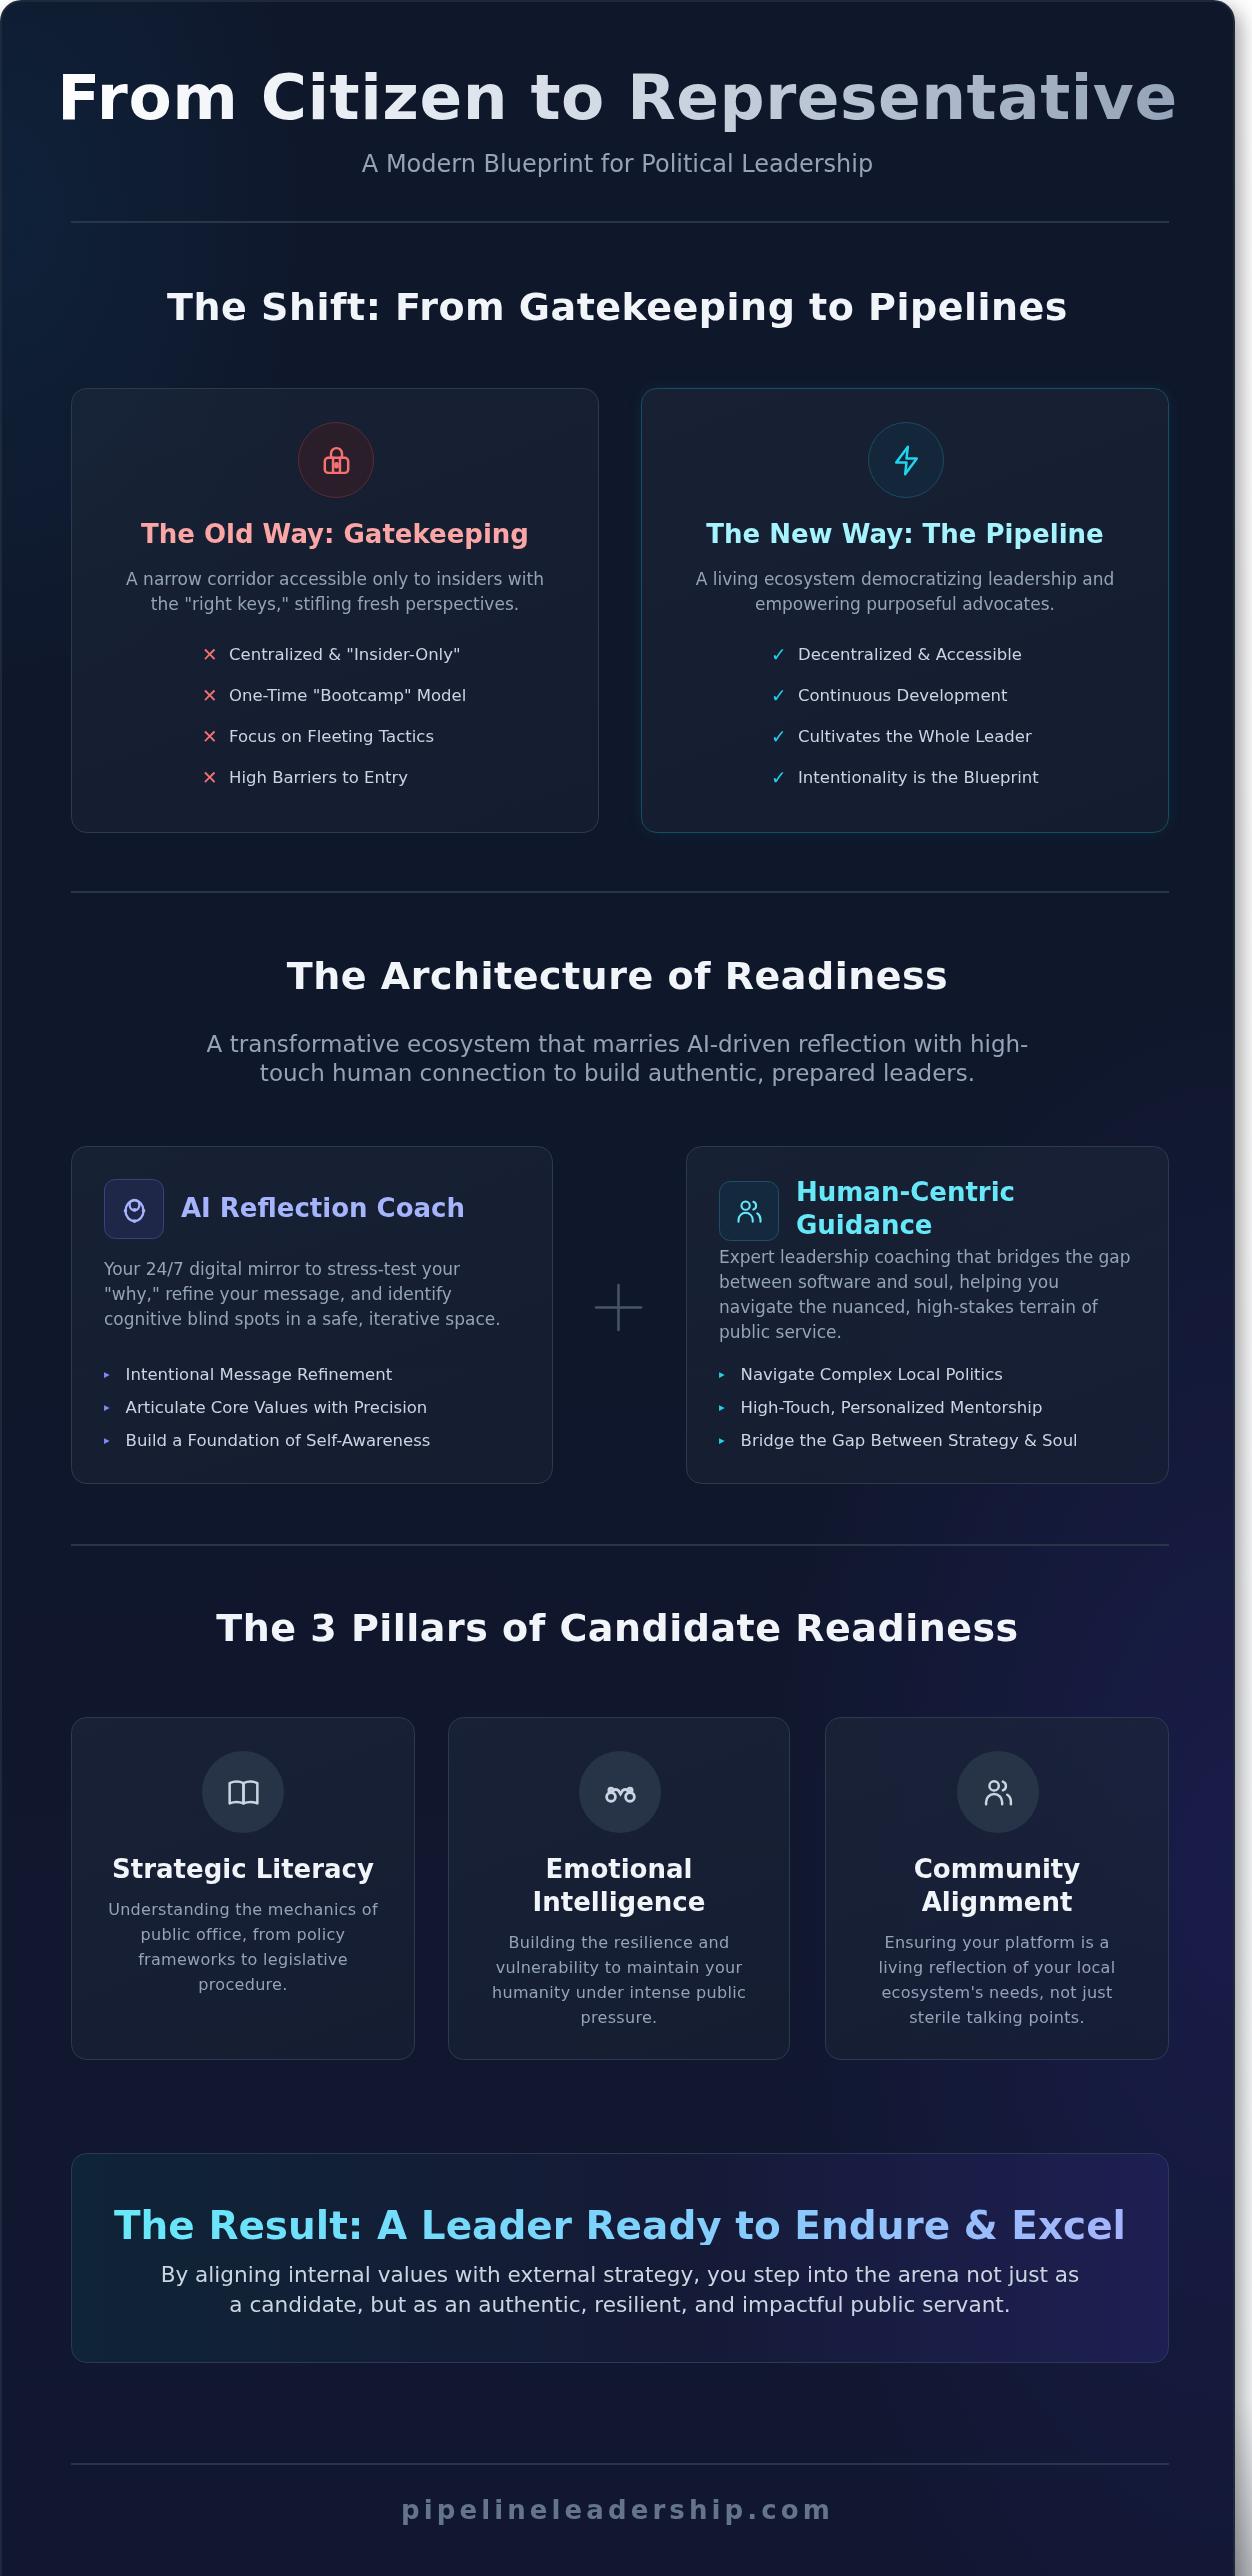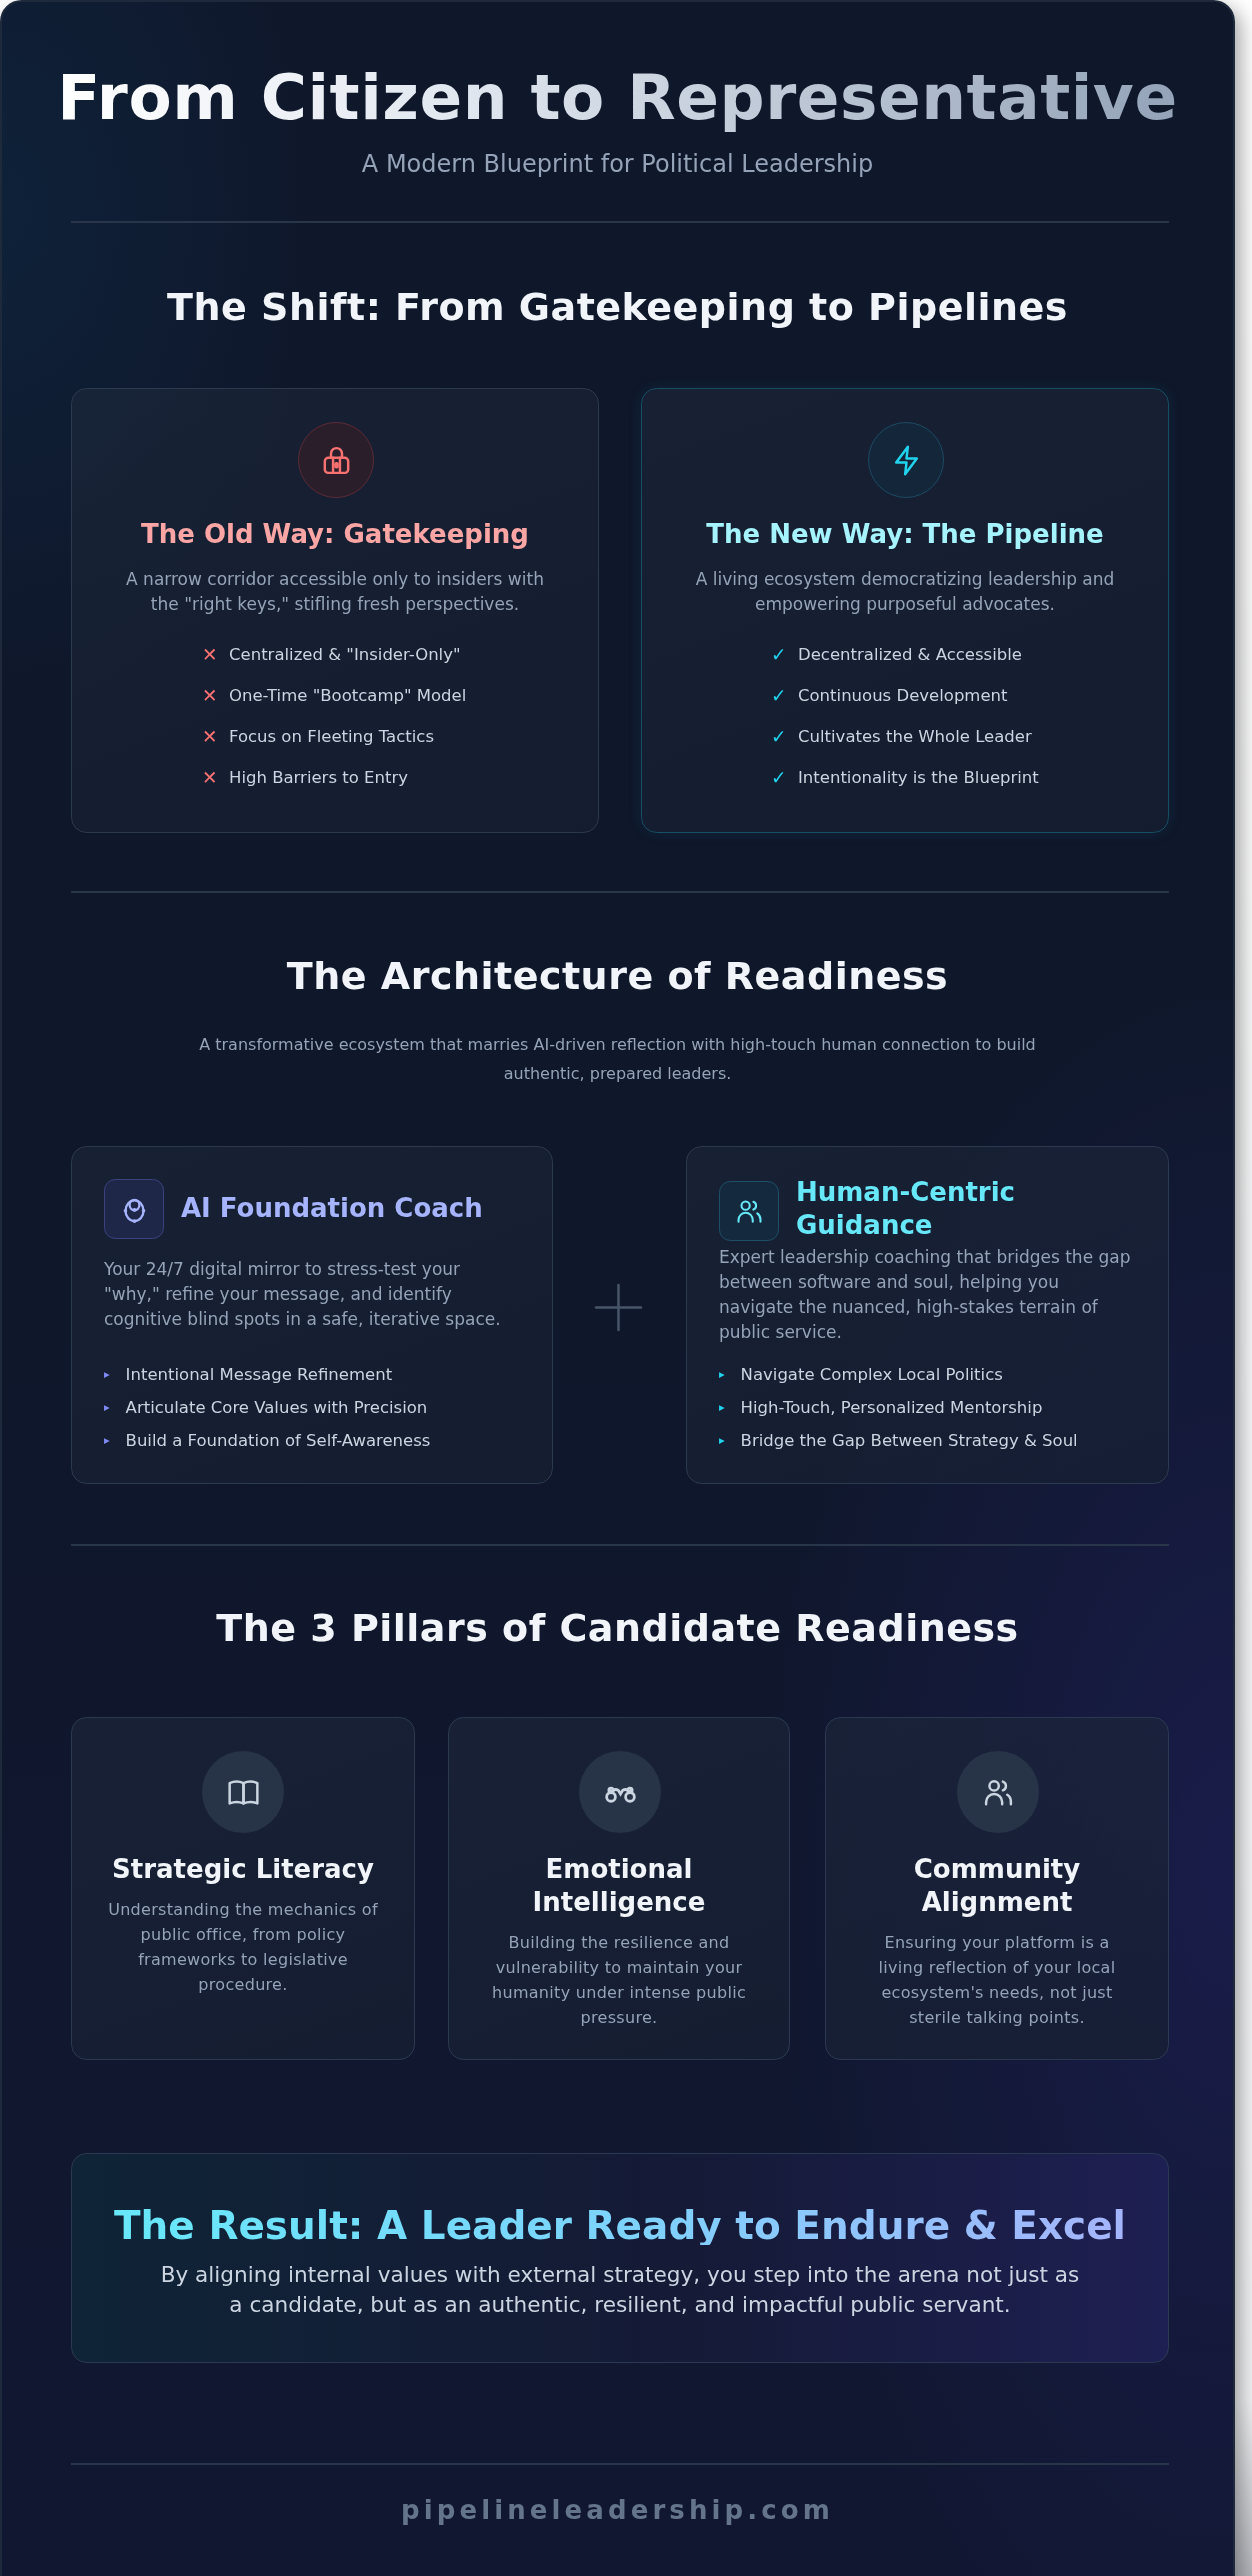--- a/index.html
+++ b/index.html
@@ -28,21 +28,21 @@
   .main-title {
     top: 57px; font-size: 63px; font-weight: bold; line-height: 77px; letter-spacing: 0.5px;
     background: linear-gradient(90deg, #ffffff 0%, #e2e8f0 35%, #94a3b8 100%);
     -webkit-background-clip: text; background-clip: text; color: transparent;
     width: fit-content; margin: 0 auto;
   }
   .subtitle { top: 148px; font-size: 24px; color: #94a3b8; line-height: 29px; }
   .divider { left: 69px; width: 1098px; height: 2.1px; background: #293548; }
 
   .section-heading { font-size: 38px; font-weight: bold; color: #f1f5f9; line-height: 46px; letter-spacing: 0.5px; }
-  .section-sub { font-size: 16px; color: #94a3b8; line-height: 29px; width: 876px; margin: 0 auto; }
+  .section-sub { font-size: 23px; color: #94a3b8; line-height: 29px; width: 876px; margin: 0 auto; }
 
   .card {
     box-sizing: border-box; border-radius: 15.5px;
     border: 1.5px solid #2c3a50;
     background: linear-gradient(160deg, rgba(30,41,59,0.55), rgba(22,31,50,0.75));
     margin-top: 8px;
   }
   .card.new-way { border-color: #164e63; box-shadow: 0 0 15.5px rgba(34,211,238,0.08); }
 
   .icon-circle {
@@ -171,21 +171,21 @@
     <div class="arch-icon indigo" style="left:32px; top:32px;">
       <svg width="31" height="31" viewBox="0 0 24 24" fill="none" stroke="#a5b4fc" stroke-width="1.8" stroke-linecap="round">
         <ellipse cx="12" cy="13" rx="7" ry="8"></ellipse>
         <ellipse cx="12" cy="8.5" rx="3.8" ry="4"></ellipse>
         <circle cx="12" cy="12.3" r="0.6" fill="#a5b4fc"></circle>
         <circle cx="5" cy="13" r="0.5" fill="#a5b4fc"></circle>
         <circle cx="19" cy="13" r="0.5" fill="#a5b4fc"></circle>
         <circle cx="12" cy="21" r="0.5" fill="#a5b4fc"></circle>
       </svg>
     </div>
-    <div class="abs arch-title" style="left:109px; top:45px; color:#a5b4fc;">AI Foundation Coach</div>
+    <div class="abs arch-title" style="left:109px; top:45px; color:#a5b4fc;">AI Reflection Coach</div>
     <div class="abs arch-desc" style="left:32px; right:36px; top:110px;">Your 24/7 digital mirror to stress-test your "why," refine your message, and identify cognitive blind spots in a safe, iterative space.</div>
     <ul class="list arch-list" style="left:32px; top:211px;">
       <li>
           <span class="mark" style="color:#818cf8;">▸</span>
           <span>Intentional Message Refinement</span>
         </li>
       <li>
           <span class="mark" style="color:#818cf8;">▸</span>
           <span>Articulate Core Values with Precision</span>
         </li>

